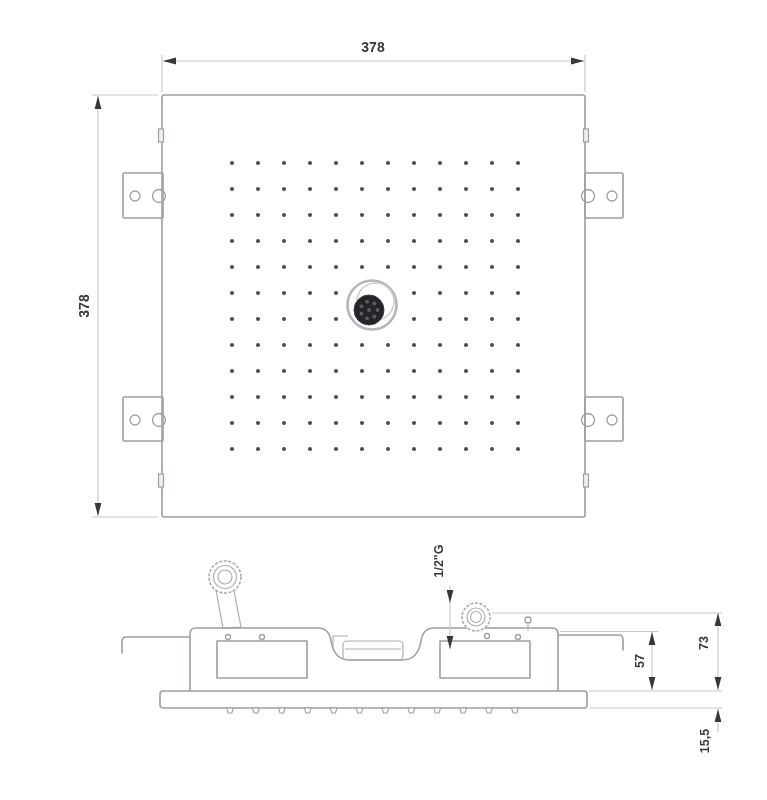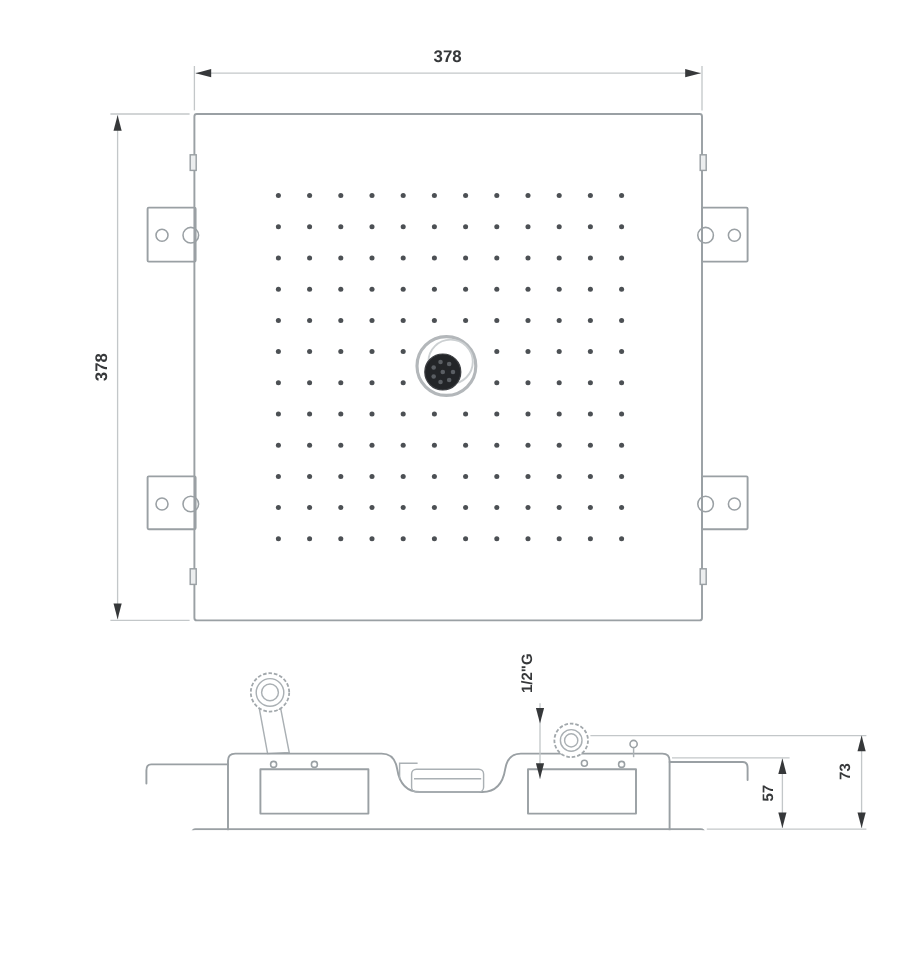--- a/index.html
+++ b/index.html
@@ -1,16 +1,16 @@
 <!DOCTYPE html>
 <html><head>
 <meta charset="utf-8">
 <style>
   html,body{margin:0;padding:0;background:#ffffff;}
-  .stage{position:relative;width:767px;height:692px;background:#ffffff;overflow:hidden;
+  .stage{position:relative;width:767px;height:800px;background:#ffffff;overflow:hidden;
          font-family:"Liberation Sans",sans-serif;}
   
   .ln   {stroke:#9aa0a4;stroke-width:1.6;fill:none;stroke-linejoin:round;stroke-linecap:round;}
   .lnf  {stroke:#9aa0a4;stroke-width:1.6;fill:#ffffff;stroke-linejoin:round;}
   .thin {stroke:#aab0b4;stroke-width:1.2;fill:none;}
   .dim  {stroke:#c3c7c9;stroke-width:1.1;fill:none;}
   .arr  {fill:#36383a;stroke:none;}
   .dtxt {font-weight:bold;font-size:14px;fill:#36383a;font-family:"Liberation Sans",sans-serif;}
   .dtxt2{font-weight:bold;font-size:12.5px;fill:#36383a;font-family:"Liberation Sans",sans-serif;}
   .knurl{stroke:#a2a8ac;stroke-width:1.5;fill:#ffffff;stroke-dasharray:3 1.6;}

